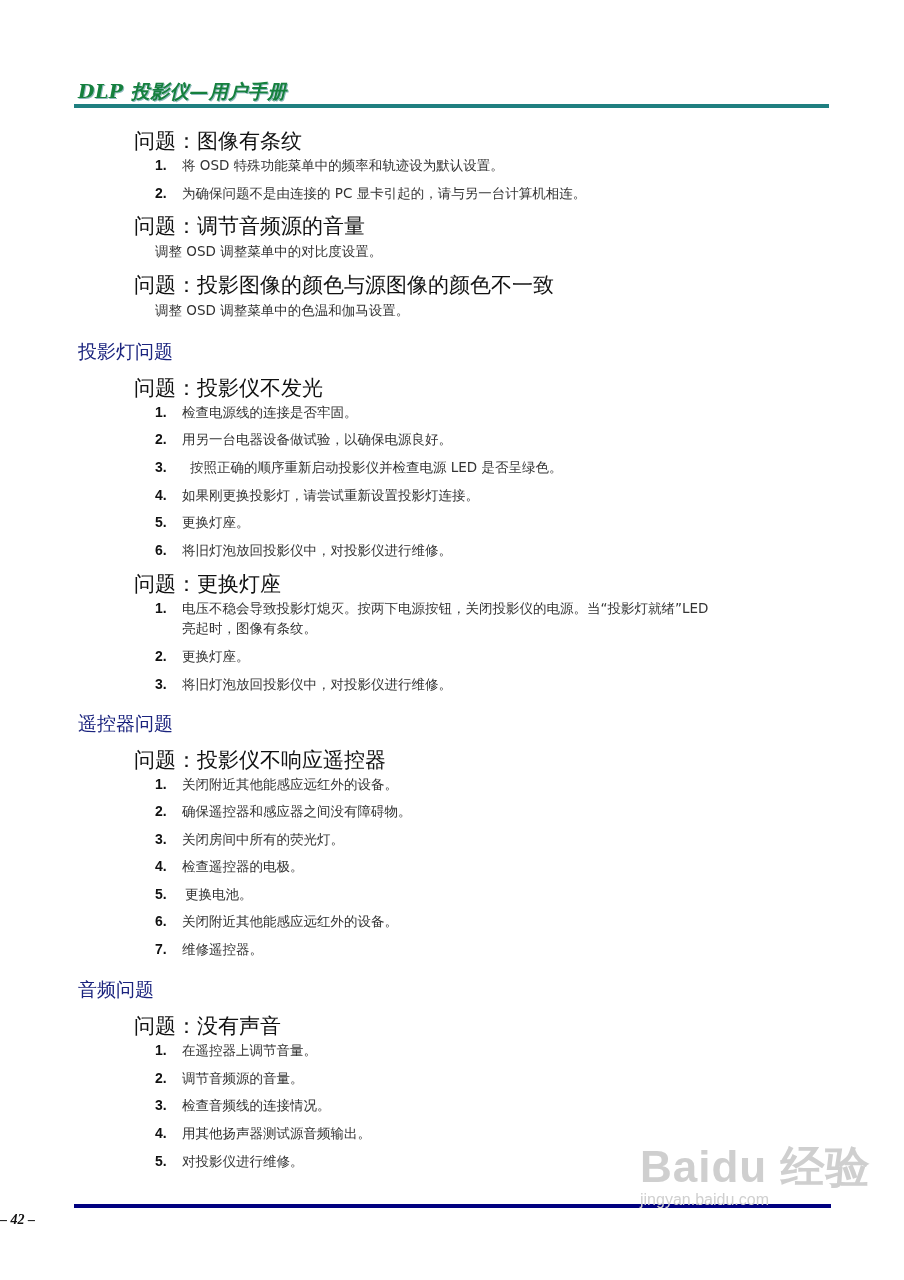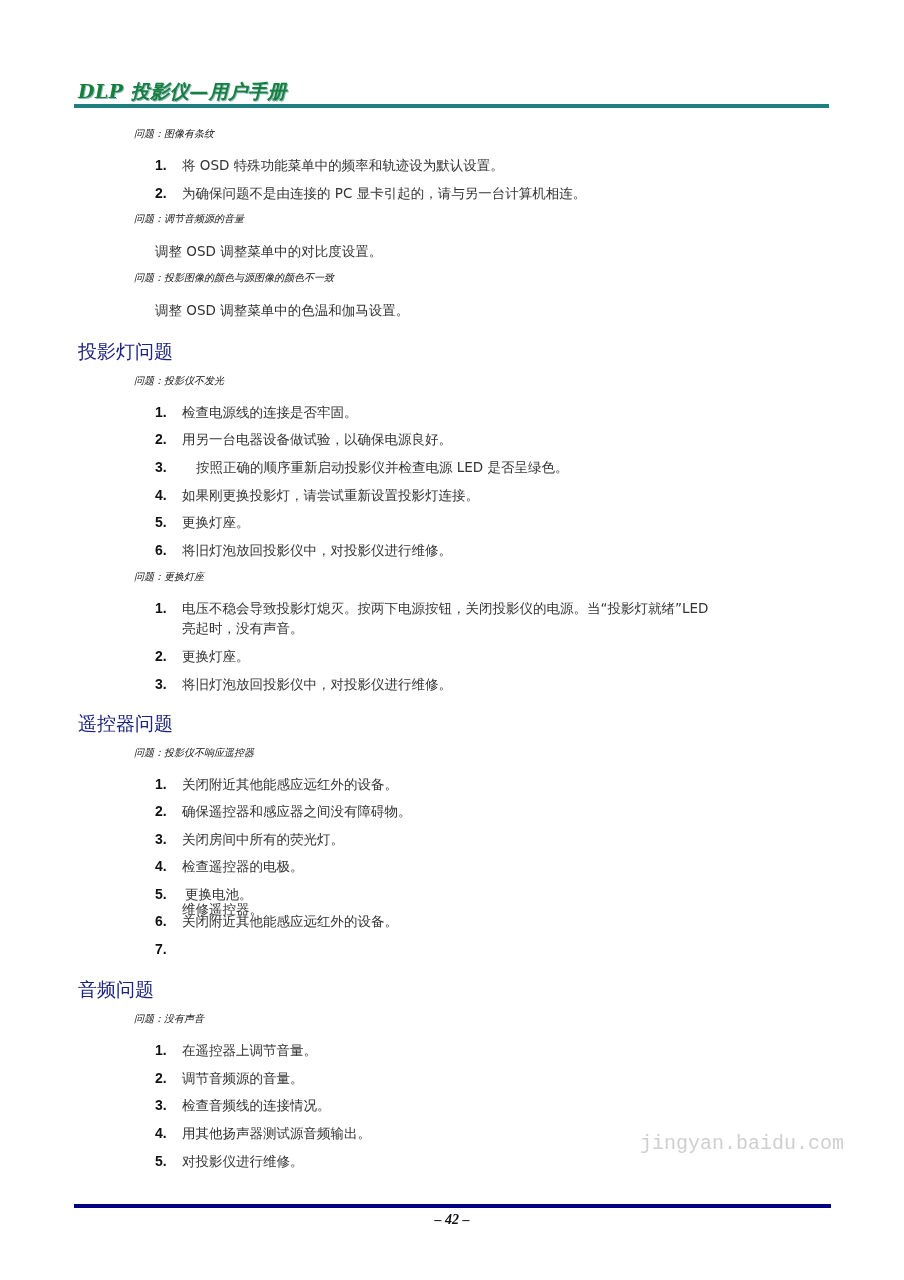--- a/index.html
+++ b/index.html
@@ -3,31 +3,31 @@
 <meta charset="utf-8">
 <style>
   html, body { margin:0; padding:0; background:#ffffff; }
   body { width:904px; height:1280px; position:relative; overflow:hidden;
          font-family:"DejaVu Sans", "Liberation Sans", sans-serif; color:#222; }
   .hdr-title { position:absolute; left:78px; top:79px; font-size:19px; font-weight:bold; font-style:italic;
                color:#15803d; font-family:"DejaVu Serif","Liberation Serif",serif; letter-spacing:0.5px;
                text-shadow:1px 1px 0 #8fb9bd; }
   .hdr-rule { position:absolute; left:74px; top:104px; width:755px; height:4px; background:#1f7f80; }
   .content { position:absolute; left:0; top:0; width:904px; }
-  .q { position:absolute; font-style:italic; font-size:10px; color:#111; }
+  .q { position:absolute; font-size:21px; color:#111; }
   .sec { position:absolute; left:78px; font-size:19px; color:#1a237e; }
   .item { position:absolute; font-size:13.5px; color:#333; white-space:nowrap; }
   .num { position:absolute; font-weight:bold; font-family:"Liberation Sans",sans-serif; font-size:14px; color:#111; }
   .para { position:absolute; font-size:13.5px; color:#333;text-align:right; }
   .ftr-rule { position:absolute; left:74px; top:1204px; width:757px; height:4px; background:#000080; }
-  .ftr-num { position:absolute; left:0; width:904px; top:1212px; text-align:center; font-style:italic;
+  .ftr-num { position:absolute; left:0; width:904px; top:1212px; text-align:left; font-style:italic;
              font-weight:bold; font-size:14px; color:#111; font-family:"Liberation Serif",serif; }
   .wm { position:absolute; left:640px; top:1138px; color:#cfcfcf; font-family:"Liberation Sans",sans-serif; }
   .wm-big { font-size:44px; font-weight:bold; letter-spacing:1px; }
-  .wm-small { font-size:20px; margin-top:-6px;font-family:Liberation Mono, monospace; }
+  .wm-small { font-size:16px; margin-top:-6px; }
 </style>
 </head>
 <body>
 
 <div>
   <div class="hdr-title">DLP 投影仪—用户手册</div>
   <div class="hdr-rule"></div>
 </div>
 
 <div class="content">
@@ -44,53 +44,53 @@
   <div class="q" style="left:134px;top:271px">问题：投影图像的颜色与源图像的颜色不一致</div>
   <div class="para" style="left:155px;top:302px">调整 OSD 调整菜单中的色温和伽马设置。</div>
 
   <div class="sec" style="top:339px">投影灯问题</div>
   <div class="q" style="left:134px;top:374px">问题：投影仪不发光</div>
   <span class="num" style="left:155px;top:404px">1.</span>
   <div class="item" style="left:182px;top:404px">检查电源线的连接是否牢固。</div>
   <span class="num" style="left:155px;top:431px">2.</span>
   <div class="item" style="left:182px;top:431px">用另一台电器设备做试验，以确保电源良好。</div>
   <span class="num" style="left:155px;top:459px">3.</span>
-  <div class="item" style="left:196px;top:459px">按照正确的顺序重新启动投影仪并检查电源 LED 是否呈绿色。</div>
+  <div class="item" style="left:190px;top:459px">按照正确的顺序重新启动投影仪并检查电源 LED 是否呈绿色。</div>
   <span class="num" style="left:155px;top:487px">4.</span>
   <div class="item" style="left:182px;top:487px">如果刚更换投影灯，请尝试重新设置投影灯连接。</div>
   <span class="num" style="left:155px;top:514px">5.</span>
   <div class="item" style="left:182px;top:514px">更换灯座。</div>
   <span class="num" style="left:155px;top:542px">6.</span>
   <div class="item" style="left:182px;top:542px">将旧灯泡放回投影仪中，对投影仪进行维修。</div>
 
   <div class="q" style="left:134px;top:570px">问题：更换灯座</div>
   <span class="num" style="left:155px;top:600px">1.</span>
   <div class="item" style="left:182px;top:600px">电压不稳会导致投影灯熄灭。按两下电源按钮，关闭投影仪的电源。当“投影灯就绪”LED</div>
-  <div class="item" style="left:182px;top:620px">亮起时，没有声音。</div>
+  <div class="item" style="left:182px;top:620px">亮起时，图像有条纹。</div>
   <span class="num" style="left:155px;top:648px">2.</span>
   <div class="item" style="left:182px;top:648px">更换灯座。</div>
   <span class="num" style="left:155px;top:676px">3.</span>
   <div class="item" style="left:182px;top:676px">将旧灯泡放回投影仪中，对投影仪进行维修。</div>
 
   <div class="sec" style="top:711px">遥控器问题</div>
   <div class="q" style="left:134px;top:746px">问题：投影仪不响应遥控器</div>
   <span class="num" style="left:155px;top:776px">1.</span>
   <div class="item" style="left:182px;top:776px">关闭附近其他能感应远红外的设备。</div>
   <span class="num" style="left:155px;top:803px">2.</span>
   <div class="item" style="left:182px;top:803px">确保遥控器和感应器之间没有障碍物。</div>
   <span class="num" style="left:155px;top:831px">3.</span>
   <div class="item" style="left:182px;top:831px">关闭房间中所有的荧光灯。</div>
   <span class="num" style="left:155px;top:858px">4.</span>
   <div class="item" style="left:182px;top:858px">检查遥控器的电极。</div>
   <span class="num" style="left:155px;top:886px">5.</span>
   <div class="item" style="left:185px;top:886px">更换电池。</div>
   <span class="num" style="left:155px;top:913px">6.</span>
   <div class="item" style="left:182px;top:913px">关闭附近其他能感应远红外的设备。</div>
   <span class="num" style="left:155px;top:941px">7.</span>
-  <div class="item" style="left:182px;top:901px">维修遥控器。</div>
+  <div class="item" style="left:182px;top:941px">维修遥控器。</div>
 
   <div class="sec" style="top:977px">音频问题</div>
   <div class="q" style="left:134px;top:1012px">问题：没有声音</div>
   <span class="num" style="left:155px;top:1042px">1.</span>
   <div class="item" style="left:182px;top:1042px">在遥控器上调节音量。</div>
   <span class="num" style="left:155px;top:1070px">2.</span>
   <div class="item" style="left:182px;top:1070px">调节音频源的音量。</div>
   <span class="num" style="left:155px;top:1097px">3.</span>
   <div class="item" style="left:182px;top:1097px">检查音频线的连接情况。</div>
   <span class="num" style="left:155px;top:1125px">4.</span>
@@ -98,14 +98,15 @@
   <span class="num" style="left:155px;top:1153px">5.</span>
   <div class="item" style="left:182px;top:1153px">对投影仪进行维修。</div>
 </div>
 
 <div>
   <div class="ftr-rule"></div>
   <div class="ftr-num">– 42 –</div>
 </div>
 
 <div class="wm">
+  <div class="wm-big">Baidu 经验</div>
   <div class="wm-small">jingyan.baidu.com</div>
 </div>
 
 </body></html>

